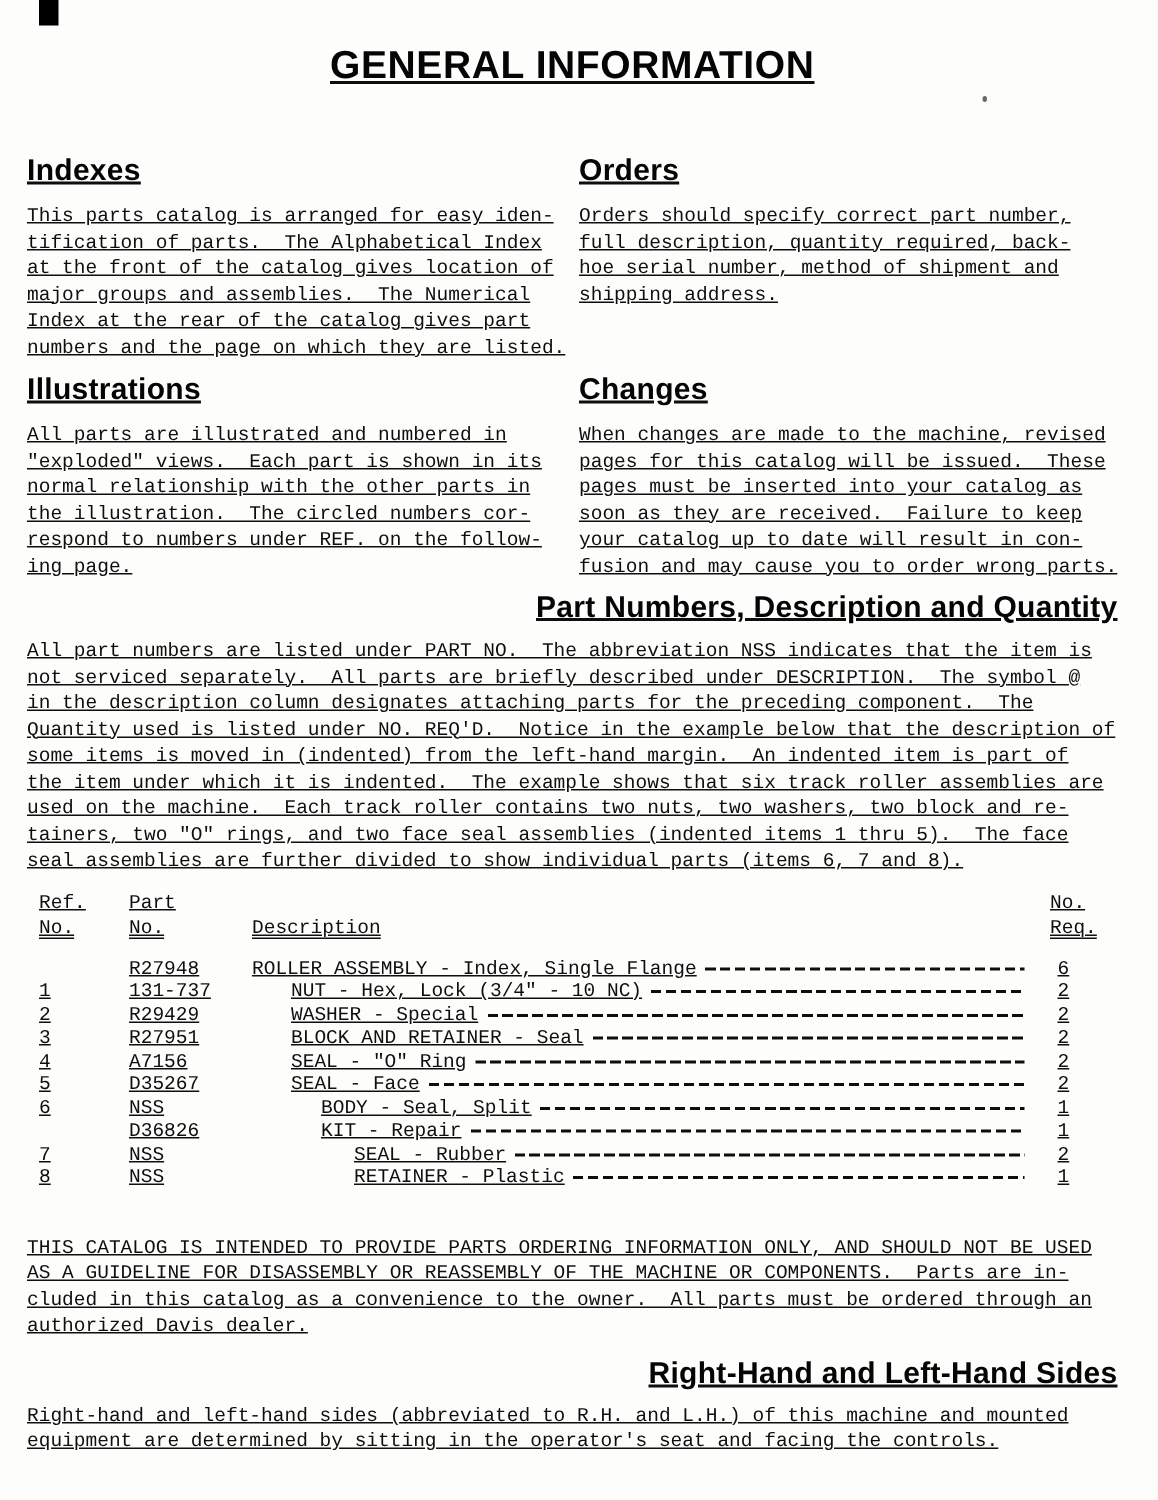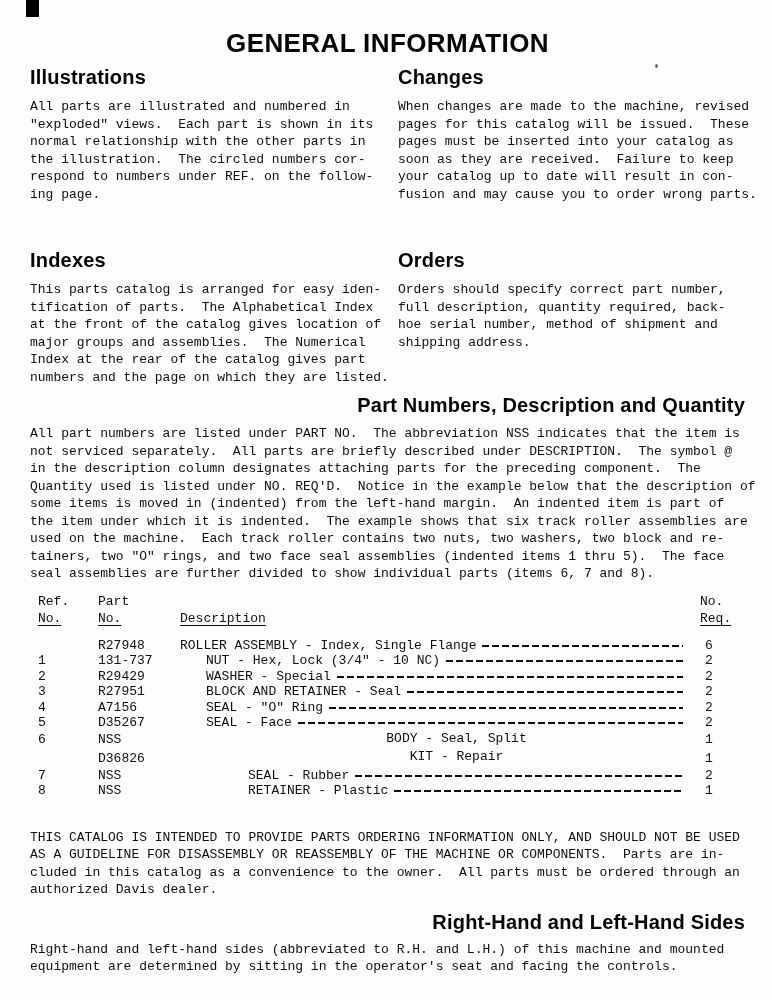--- a/index.html
+++ b/index.html
@@ -1,20 +1,20 @@
 <!DOCTYPE html>
 <html><head>
 <meta charset="utf-8">
 <style>
   html,body{margin:0;padding:0;background:#d8d8d8;}
   .page{
     width:772px;height:1000px;background:#fdfdfc;position:relative;
-    box-sizing:border-box;padding:30px 27px 0 30px;
+    box-sizing:border-box;padding:30px 27px 0 18px;
     font-family:"Liberation Mono",monospace;color:#0e0e0e;
-    margin:0 auto;overflow:hidden;
+    margin:0 auto;overflow:hidden;text-decoration:underline;
   }
   .artifact-bar{position:absolute;left:26px;top:0;width:13px;height:17px;background:#000;}
   .artifact-speck{position:absolute;left:655px;top:64px;width:3px;height:4px;background:#6a6a6a;border-radius:50%;}
   .page-title{
     font-family:"Liberation Sans",sans-serif;font-weight:700;font-size:26px;
     line-height:27px;text-align:center;margin:0;letter-spacing:.4px;color:#050505;
   }
   .sec-heading{
     font-family:"Liberation Sans",sans-serif;font-weight:700;font-size:20px;
     line-height:22px;margin:0;color:#050505;letter-spacing:.2px;
@@ -40,72 +40,72 @@
   .t-row .c-ref{padding-left:8px;}
   .c-desc{display:flex;align-items:center;overflow:hidden;min-width:0;}
   .d-text{white-space:pre;}
   .leader{
     flex:1 1 auto;height:2px;margin:1px 4px 0 6px;min-width:0;
     background:repeating-linear-gradient(to right,#0e0e0e 0 7px,transparent 7px 10px);
   }
   .c-qty{padding-left:18px;white-space:pre;}
   .ind-0{padding-left:0;}
   .ind-1{padding-left:26px;}
-  .ind-2{padding-left:46px;flex-direction:column;}
+  .ind-2{padding-left:46px;}
   .ind-3{padding-left:68px;}
   .notice{margin-top:30px;}
   .sides-heading{margin-top:12px;}
   .sides-body{margin-top:8px;}
 </style>
 </head>
 <body>
 
 <div class="page">
   <div class="artifact-bar"></div>
   <div class="artifact-speck"></div>
 
   <h1 class="page-title">GENERAL INFORMATION</h1>
 
+  <div class="two-col row1">
+    <section>
+      <h2 class="sec-heading">Indexes</h2>
+      <p class="mono">This parts catalog is arranged for easy iden-
+tification of parts.  The Alphabetical Index
+at the front of the catalog gives location of
+major groups and assemblies.  The Numerical
+Index at the rear of the catalog gives part
+numbers and the page on which they are listed.</p>
+    </section>
+    <section>
+      <h2 class="sec-heading">Orders</h2>
+      <p class="mono">Orders should specify correct part number,
+full description, quantity required, back-
+hoe serial number, method of shipment and
+shipping address.</p>
+    </section>
+  </div>
+
   <div class="two-col row2">
     <section>
       <h2 class="sec-heading">Illustrations</h2>
       <p class="mono">All parts are illustrated and numbered in
 "exploded" views.  Each part is shown in its
 normal relationship with the other parts in
 the illustration.  The circled numbers cor-
 respond to numbers under REF. on the follow-
 ing page.</p>
     </section>
     <section>
       <h2 class="sec-heading">Changes</h2>
       <p class="mono">When changes are made to the machine, revised
 pages for this catalog will be issued.  These
 pages must be inserted into your catalog as
 soon as they are received.  Failure to keep
 your catalog up to date will result in con-
 fusion and may cause you to order wrong parts.</p>
-    </section>
-  </div>
-
-  <div class="two-col row1">
-    <section>
-      <h2 class="sec-heading">Indexes</h2>
-      <p class="mono">This parts catalog is arranged for easy iden-
-tification of parts.  The Alphabetical Index
-at the front of the catalog gives location of
-major groups and assemblies.  The Numerical
-Index at the rear of the catalog gives part
-numbers and the page on which they are listed.</p>
-    </section>
-    <section>
-      <h2 class="sec-heading">Orders</h2>
-      <p class="mono">Orders should specify correct part number,
-full description, quantity required, back-
-hoe serial number, method of shipment and
-shipping address.</p>
     </section>
   </div>
 
   <h2 class="sec-heading center pn-heading">Part Numbers, Description and Quantity</h2>
   <p class="mono pn-body">All part numbers are listed under PART NO.  The abbreviation NSS indicates that the item is
 not serviced separately.  All parts are briefly described under DESCRIPTION.  The symbol @
 in the description column designates attaching parts for the preceding component.  The
 Quantity used is listed under NO. REQ'D.  Notice in the example below that the description of
 some items is moved in (indented) from the left-hand margin.  An indented item is part of
 the item under which it is indented.  The example shows that six track roller assemblies are

